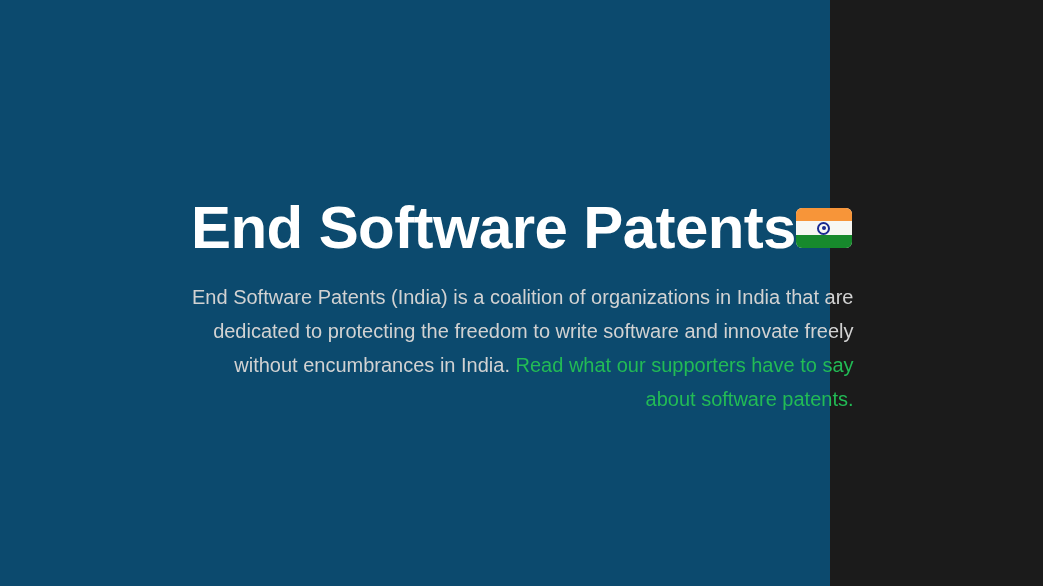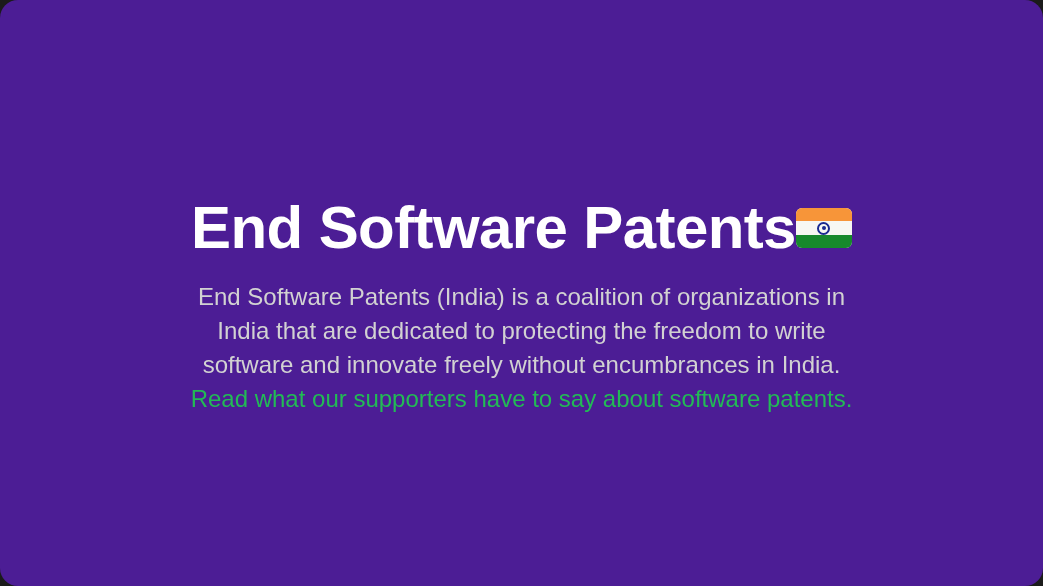--- a/index.html
+++ b/index.html
@@ -9,25 +9,24 @@
   }
   body {
     width: 1043px;
     height: 586px;
     background: #1b1b1b;
     font-family: "Liberation Sans", sans-serif;
     overflow: hidden;
   }
 
   #page-root {
-    width: 1043px;
+    width: 830px;
     height: 586px;
     position: relative;
-    background: #4c1d95;
-    border-radius: 18px;
+    background: #0c4a6e;
   }
 
   .hero {
     position: absolute;
     left: 0;
     top: 0;
     width: 1043px;
     height: 586px;
     display: flex;
     flex-direction: column;
@@ -117,24 +116,24 @@
     margin-top: -2px;
     border-radius: 50%;
     background: #1b2a90;
   }
 
   .hero-desc {
     margin: 8px;
     padding: 0;
     margin-top: 20px;
     font-family: "Liberation Sans", sans-serif;
-    font-size: 24px;
+    font-size: 20px;
     line-height: 34px;
     color: #d2d2d2;
-    text-align: center;
+    text-align: right;
     letter-spacing: 0px;
   }
 
   .hero-link {
     color: #22bb55;
     text-decoration: none;
     cursor: pointer;
   }
 </style>
 </head>

